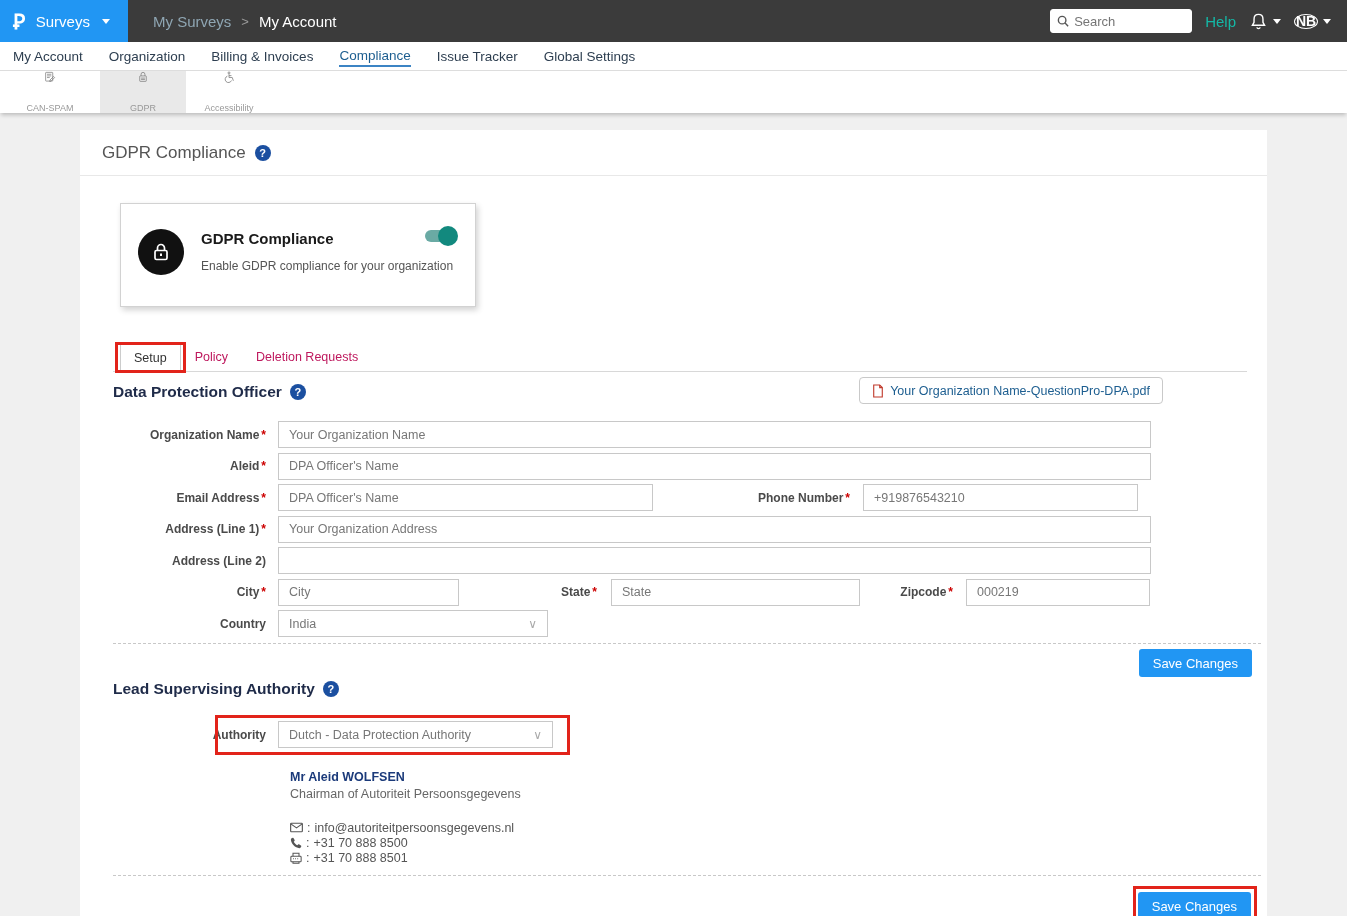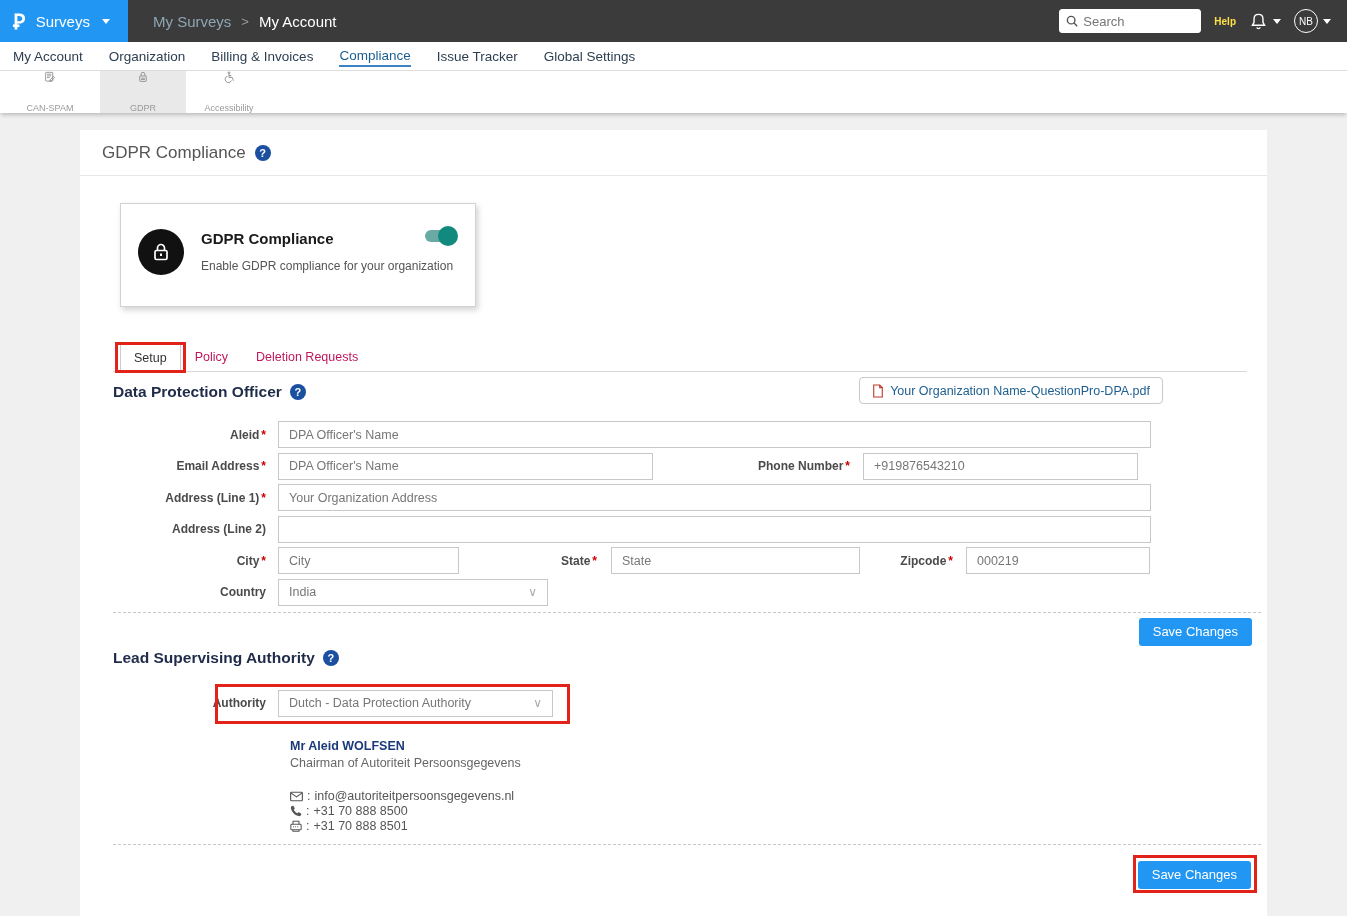--- a/index.html
+++ b/index.html
@@ -15,24 +15,24 @@
   .caret { width:0; height:0; border-left:4px solid transparent; border-right:4px solid transparent;
     border-top:5px solid #fff; display:inline-block; margin-left:2px; }
   .breadcrumb { display:flex; align-items:center; gap:10px; margin-left:25px; font-size:15px; }
   .bc-dim { color:#8fa6b3; }
   .bc-sep { color:#9a9a9a; font-size:13px; }
   .topbar-right { margin-left:auto; display:flex; align-items:center; gap:13px; padding-right:16px; }
   .searchbox { width:142px; height:24px; background:#fff; border:1px solid #fff; border-radius:3px;
     display:flex; align-items:center; padding:0 6px; gap:5px; color:#555; }
   .searchbox input { border:none; outline:none; width:110px; font-size:13px; color:#444;
     font-family:"Liberation Sans", sans-serif; }
-  .help-link { font-size:10px; color:#fde047; cursor:pointer;font-weight:bold; }
+  .help-link { font-size:15px; color:#14b8a6; cursor:pointer; }
   .iconbtn { display:flex; align-items:center; gap:3px; cursor:pointer; }
-  .avatar { width:24px; height:24px; border:1.5px solid #fff; border-radius:50%;
-    display:flex; align-items:center; justify-content:center; font-size:10px; font-weight:normal; }
+  .avatar { width:24px; height:15px; border:1.5px solid #fff; border-radius:50%;
+    display:flex; align-items:center; justify-content:center; font-size:14px; font-weight:bold; }
 
   
   .navbar { height:29px; background:#fff; border-bottom:1px solid #ddd; display:flex;
     align-items:center; padding-left:13px; gap:26px; }
   .navtab { font-size:13.5px; color:#2d3e50; cursor:pointer; padding:2px 0; }
   .navtab.active { color:#1d5e90; border-bottom:2px solid #3c84c4; }
 
   
   .subnav { height:42px; background:#fff; display:flex; box-shadow:0 3px 4px -1px rgba(0,0,0,0.22);
     position:relative; z-index:2; }
@@ -235,20 +235,24 @@
     <button class="pdf-btn">
       <svg width="12" height="14" viewBox="0 0 14 16" fill="none" stroke="#c0392b" stroke-width="1.3">
         <path d="M2 1h7l3 3v11H2z"></path>
           <path d="M9 1v3h3"></path>
       </svg>
       <span>Your Organization Name-QuestionPro-DPA.pdf</span>
     </button>
 
     <div class="form">
       <div class="frow">
+        <span class="flabel"><span>Organization Name</span><span class="req">*</span></span>
+        <input class="txt w-full" value="Your Organization Name" style="">
+      </div>
+      <div class="frow">
         <span class="flabel"><span>Aleid</span><span class="req">*</span></span>
         <input class="txt w-full" value="DPA Officer's Name" style="">
       </div>
       <div class="frow">
         <span class="flabel"><span>Email Address</span><span class="req">*</span></span>
         <input class="txt w-email" value="DPA Officer's Name" style="">
         <span class="lbl-phone"><span>Phone Number</span><span class="req">*</span></span>
         <input class="txt w-phone" value="+919876543210" style="">
       </div>
       <div class="frow">

